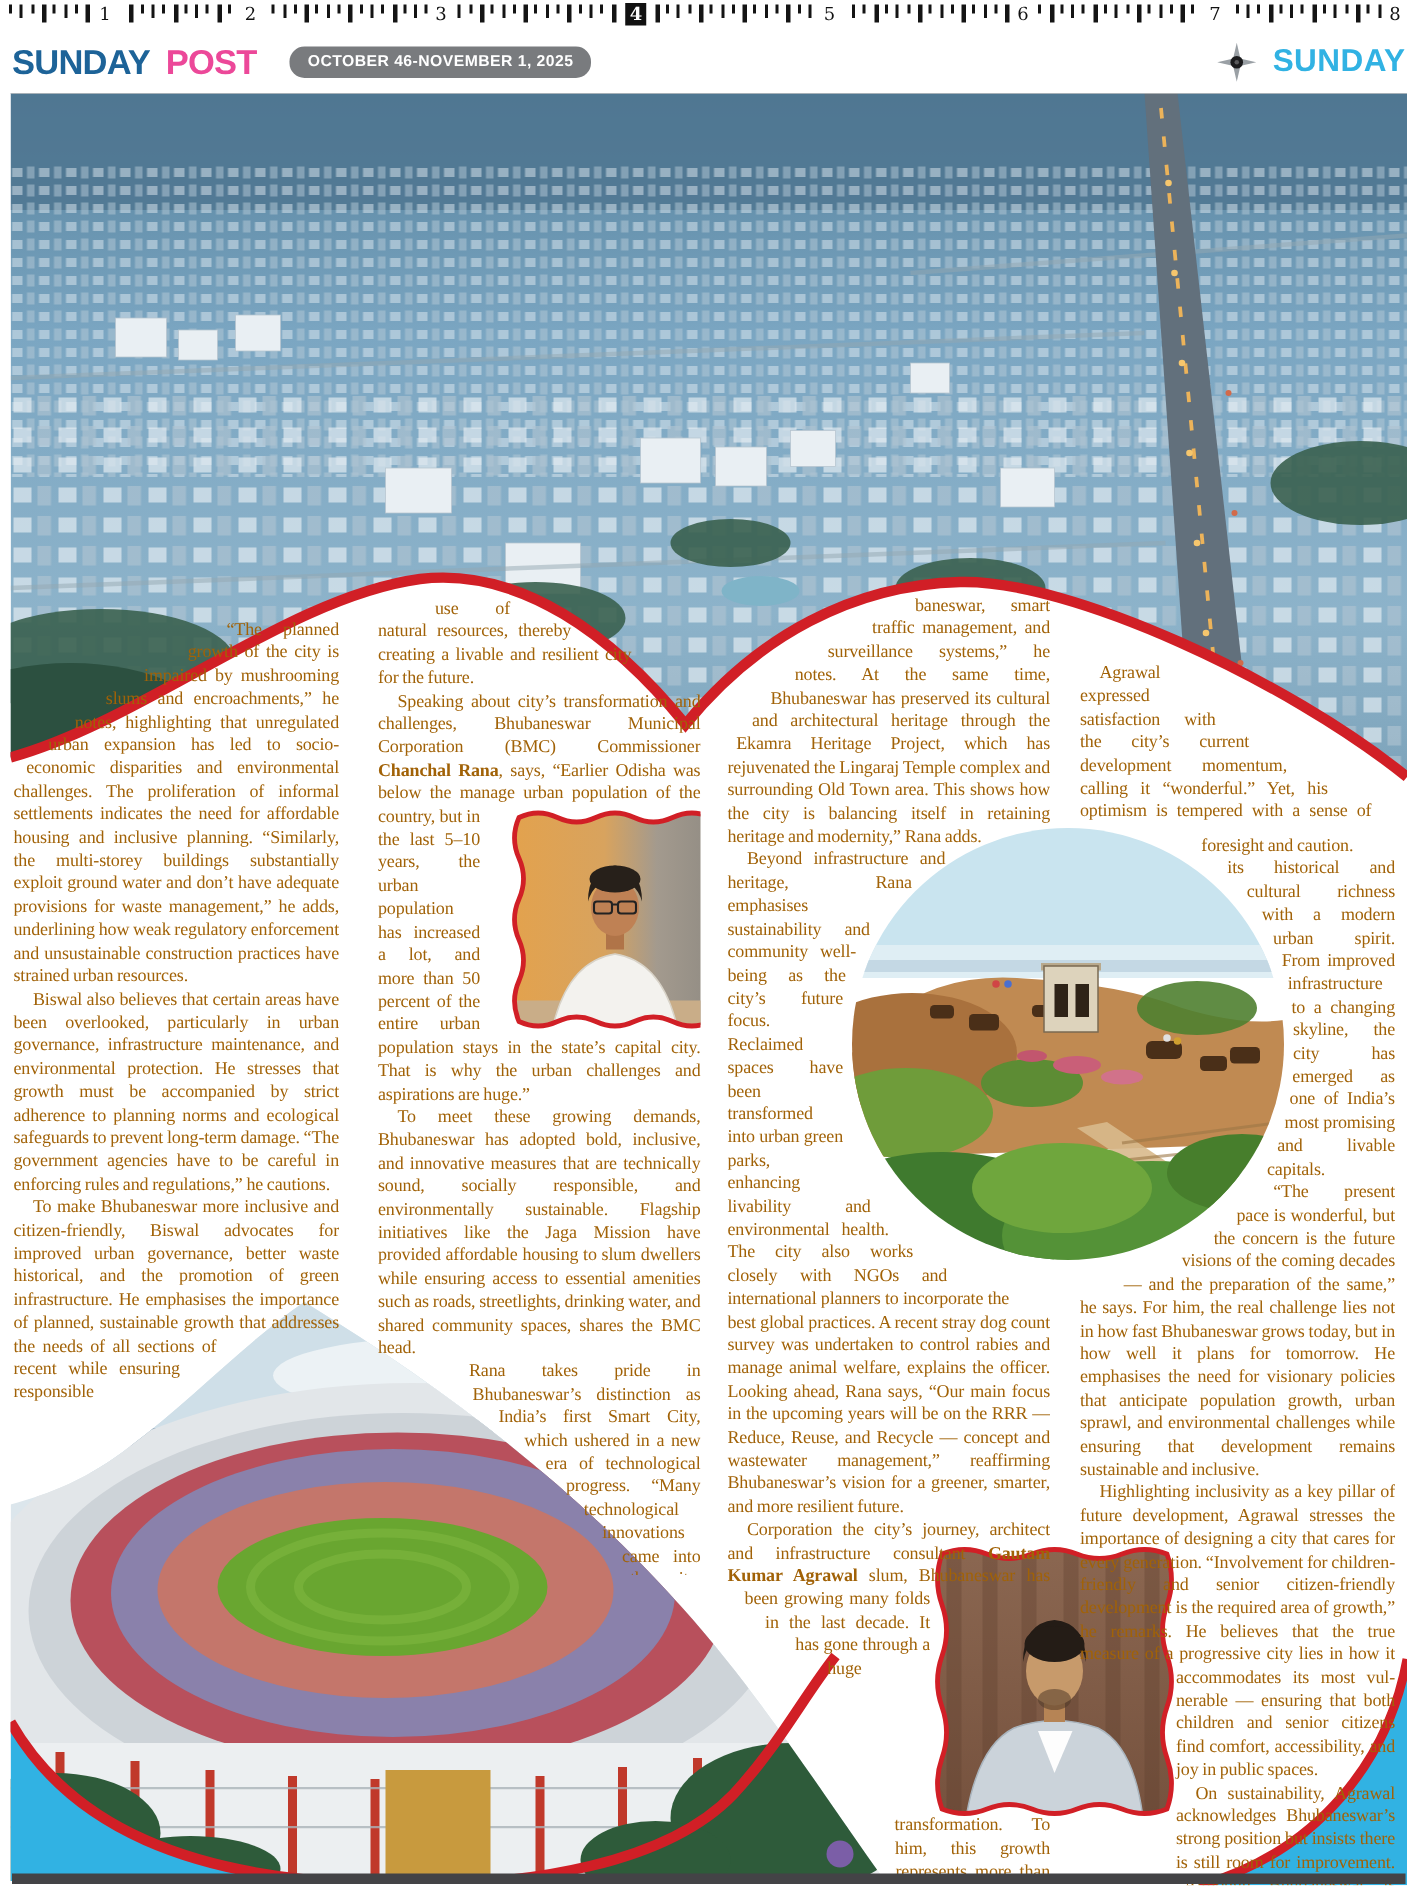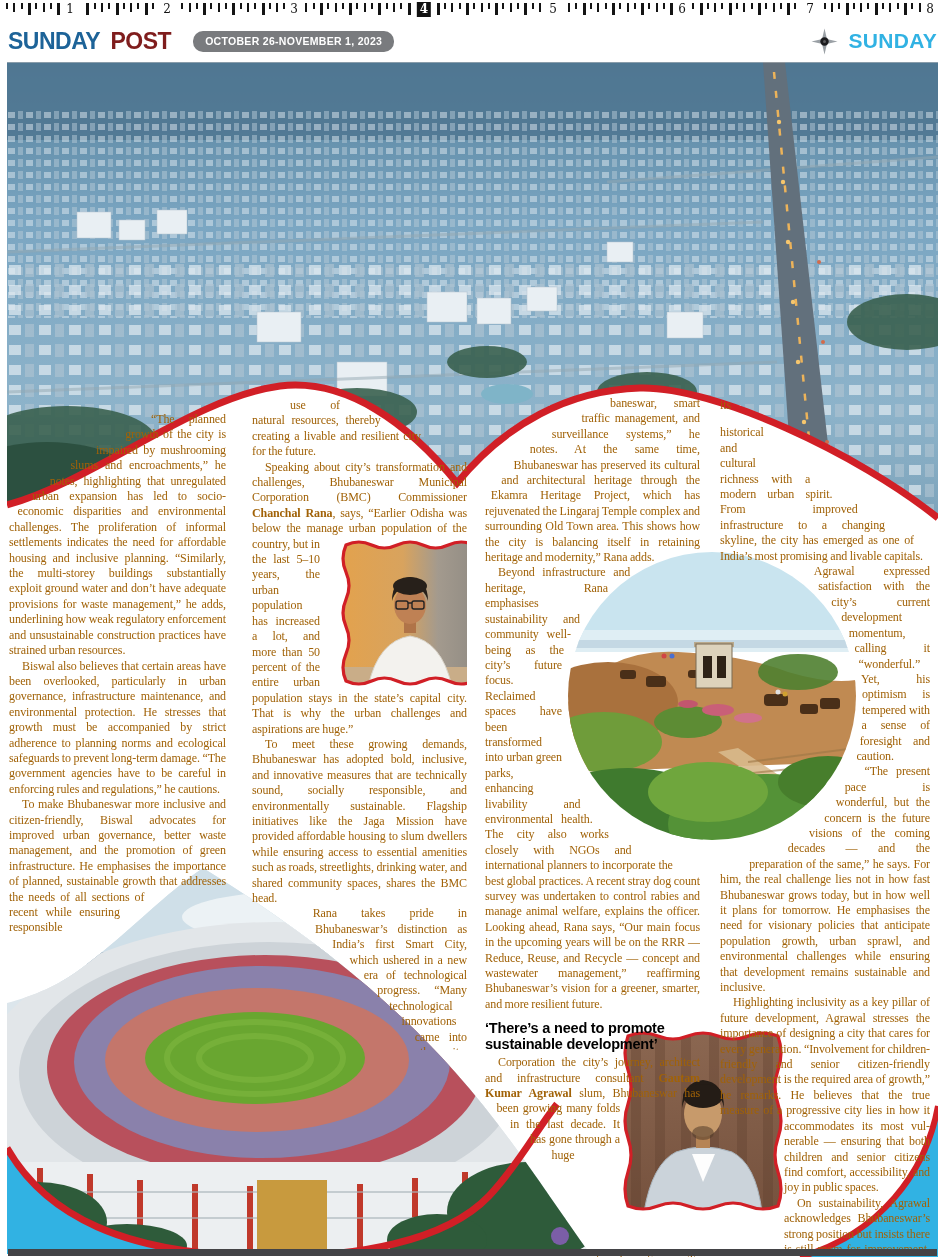--- a/index.html
+++ b/index.html
@@ -7,21 +7,21 @@
         font-family:"Liberation Serif",serif;}
   
   #ruler{position:absolute;left:0;top:0;width:945px;height:22px;background:#fff;}
   .tick{position:absolute;top:3px;background:#141414;}
   .rnum{position:absolute;top:2px;transform:translateX(-50%);
         font:12px/15px "DejaVu Serif",serif;color:#111;}
   .rnum.inv{background:#111;color:#fff;padding:0 3px;font-weight:bold;}
   
   #masthead{position:absolute;left:0;top:22px;width:945px;height:38px;display:flex;align-items:center;padding:0 8px;box-sizing:border-box;}
   #mast-title{font:bold 23px/26px "Liberation Sans",sans-serif;letter-spacing:-0.5px;white-space:nowrap;}
-  #mast-title .t1{color:#1d6398;} #mast-title .t2{color:#7f1d1d;margin-left:5px;}
+  #mast-title .t1{color:#1d6398;} #mast-title .t2{color:#ec4899;margin-left:5px;}
   #date-badge{margin-left:22px;background:#797b7e;color:#fff;border-radius:10px;
         font:bold 10.5px/13px "Liberation Sans",sans-serif;letter-spacing:.3px;padding:4px 12px;}
   #mast-right{margin-left:auto;display:flex;align-items:center;gap:10px;}
   #section-label{color:#31b2e3;font:bold 21px/24px "Liberation Sans",sans-serif;letter-spacing:.3px;}
   
   .abs{position:absolute;}
   #caves{left:568px;top:552px;width:288px;height:288px;border-radius:50%;overflow:hidden;z-index:2;}
   #agrawal{left:622px;top:1030px;z-index:2;}
   
   .col{position:absolute;z-index:3;overflow:hidden;}
@@ -181,21 +181,21 @@
       <span class="rnum" style="left: 682px;">6</span>
       <span class="rnum" style="left: 810px;">7</span>
       <span class="rnum" style="left: 930px;">8</span>
     </div>
 
   <div id="masthead">
     <div id="mast-title">
       <span class="t1">SUNDAY</span>
       <span class="t2">POST</span>
     </div>
-    <span id="date-badge">OCTOBER 26-NOVEMBER 1, 2023</span>
+    <span id="date-badge">OCTOBER 46-NOVEMBER 1, 2025</span>
     <div id="mast-right">
       <svg width="27" height="27" viewBox="0 0 27 27">
         <polygon points="13.5,0.5 16.5,13.5 13.5,26.5 10.5,13.5" fill="#9aa0a5"></polygon>
         <polygon points="0.5,13.5 13.5,10.5 26.5,13.5 13.5,16.5" fill="#9aa0a5"></polygon>
         <circle cx="13.5" cy="13.5" r="4.2" fill="#1c1c1e"></circle>
         <circle cx="13.5" cy="13.5" r="1.5" fill="#5a5a5c"></circle>
       </svg>
       <span id="section-label">SUNDAY</span>
     </div>
   </div>
@@ -410,21 +410,21 @@
 
   <svg class="abs" style="left:770px;top:1086px;z-index:2" width="168" height="171" viewBox="0 0 168 171">
     <path d="M168,20 C156,86 110,148 30,171 L168,171 Z" fill="#31b2e3"></path>
     <path d="M168,20 C156,86 110,148 30,171" fill="none" stroke="#d11f26" stroke-width="6"></path>
   </svg>
 
   <div class="col" id="col1">
     <span class="f-c1top"></span>
     <p class="bp"><span>“The planned growth of the city is impaired by mushrooming slums and encroachments,” he notes, highlighting that unregulated urban expansion has led to socio-economic disparities and environmental challenges. The proliferation of informal settlements indicates the need for affordable housing and inclusive planning. “Similarly, the multi-storey buildings substantially exploit ground water and don’t have adequate provisions for waste management,” he adds, underlining how weak regulatory enforcement and unsustainable construction practices have strained urban resources.</span></p>
     <p class="bp ind"><span>Biswal also believes that certain areas have been overlooked, particularly in urban governance, infrastructure maintenance, and environmental protection. He stresses that growth must be accompanied by strict adherence to planning norms and ecological safeguards to prevent long-term damage. “The government agencies have to be careful in enforcing rules and regulations,” he cautions.</span></p>
-    <p class="bp ind"><span>To make Bhubaneswar more inclusive and citizen-friendly, Biswal advocates for improved urban governance, better waste management, and the promotion of green infrastructure. He emphasises the importance of planned,</span>
+    <p class="bp ind"><span>To make Bhubaneswar more inclusive and citizen-friendly, Biswal advocates for improved urban governance, better waste historical, and the promotion of green infrastructure. He emphasises the importance of planned,</span>
       <span class="f-c1stad"></span>
       <span>sustainable growth that addresses the needs of all sections of recent while ensuring responsible</span></p>
   </div>
 
   <div class="col" id="col2">
     <span class="f-c2ind"></span>
       <span class="f-c2top"></span>
     <p class="bp"><span>use of natural resources, thereby creating a livable and resilient city for the future.</span></p>
     <p class="bp ind"><span>Speaking about city’s transformation and challenges, Bhubaneswar Municipal Corporation (BMC) Commissioner </span><strong>Chanchal Rana</strong><span>, says, “Earlier Odisha was below the manage urban population</span>
       <span class="rana-float" title="Portrait of BMC Commissioner Chanchal Rana"><svg width="140" height="148">
@@ -455,30 +455,29 @@
       </svg></span>
       <span>of the country, but in the last 5–10 years, the urban population has increased a lot, and more than 50 percent of the entire urban population stays in the state’s capital city. That is why the urban challenges and aspirations are huge.”</span></p>
     <p class="bp ind"><span>To meet these growing demands, Bhubaneswar has adopted bold, inclusive, and innovative measures that are technically sound, socially responsible, and environmentally sustainable. Flagship initiatives like the Jaga Mission have provided affordable housing to slum dwellers while ensuring access to essential amenities such as roads, streetlights, drinking water, and shared community spaces, shares the BMC head.</span></p>
     <p class="bp ind"><span class="f-c2stad"></span><span>Rana takes pride in Bhubaneswar’s distinction as India’s first Smart City, which ushered in a new era of technological progress. “Many technological innovations came into the city, like fiber optic cabling across Bhu-</span></p>
   </div>
 
   <div class="col" id="col3">
     <span class="f-c3top"></span>
     <p class="bp"><span>baneswar, smart traffic management, and surveillance systems,” he notes. At the same time, Bhubaneswar has preserved its cultural and architectural heritage through the Ekamra Heritage Project, which has rejuvenated the Lingaraj Temple complex and surrounding Old Town area. This shows how the city is balancing itself in retaining heritage and modernity,” Rana adds.</span></p>
     <p class="bp ind"><span class="f-caves-l"></span><span>Beyond infrastructure and heritage, Rana emphasises sustainability and community well-being as the city’s future focus. Reclaimed spaces have been transformed into urban green parks, enhancing livability and environmental health. The city also works closely with NGOs and international planners to incorporate the best global practices. A recent stray dog count survey was undertaken to control rabies and manage animal welfare, explains the officer. Looking ahead, Rana says, “Our main focus in the upcoming years will be on the RRR — Reduce, Reuse, and Recycle — concept and wastewater management,” reaffirming Bhubaneswar’s vision for a greener, smarter, and more resilient future.</span></p>
-    <h3 class="hd">‘There’s a need to promote sustainable development’</h3>
     <p class="bp ind"><span>Corporation the city’s journey, architect and infrastructure consultant </span><strong>Gautam Kumar Agrawal</strong><span> slum, Bhubaneswar</span>
       <span class="f-agr-sp"></span><span class="f-c3stad"></span>
       <span>has been growing many folds in the last decade. It has gone through a huge transformation. To him, this growth represents more than just physical expansion — it’s a redefinition of Bhubaneswar’s identity, blending</span></p>
   </div>
 
   <div class="col" id="col4">
     <span class="f-c4top"></span>
+    <p class="bp ind"><span class="f-caves-r"></span><span>Agrawal expressed satisfaction with the city’s current development momentum, calling it “wonderful.” Yet, his optimism is tempered with a sense of foresight and caution.</span></p>
     <p class="bp"><span>its historical and cultural richness with a modern urban spirit. From improved infrastructure to a changing skyline, the city has emerged as one of India’s most promising and livable capitals.</span></p>
-    <p class="bp ind"><span class="f-caves-r"></span><span>Agrawal expressed satisfaction with the city’s current development momentum, calling it “wonderful.” Yet, his optimism is tempered with a sense of foresight and caution.</span></p>
     <p class="bp ind"><span>“The present pace is wonderful, but the concern is the future visions of the coming decades — and the preparation of the same,” he says. For him, the real challenge lies not in how fast Bhubaneswar grows today, but in how well it plans for tomorrow. He emphasises the need for visionary policies that anticipate population growth, urban sprawl, and environmental challenges while ensuring that development remains sustainable and inclusive.</span></p>
     <p class="bp ind"><span>Highlighting inclusivity as a key pillar of future development, Agrawal stresses the importance of designing a city that cares for every generation. “Involvement for children-friendly and senior citizen-friendly development is the required area of growth,” he remarks. He believes that the true measure of a progressive city lies in how it accommodates its most vul-</span><span class="f-agr-l"></span><span>nerable — ensuring that both children and senior citizens find comfort, accessibility, and joy in public spaces.</span></p>
     <p class="bp ind"><span>On sustainability, Agrawal acknowledges Bhubaneswar’s strong position but insists there is still room for improvement. “Although Bhubaneswar is one of the most developed cities in the country, it still has</span>
       </p>
   </div>
 
   <div id="footer-strip"></div>
 </div>
 
 </body></html>

